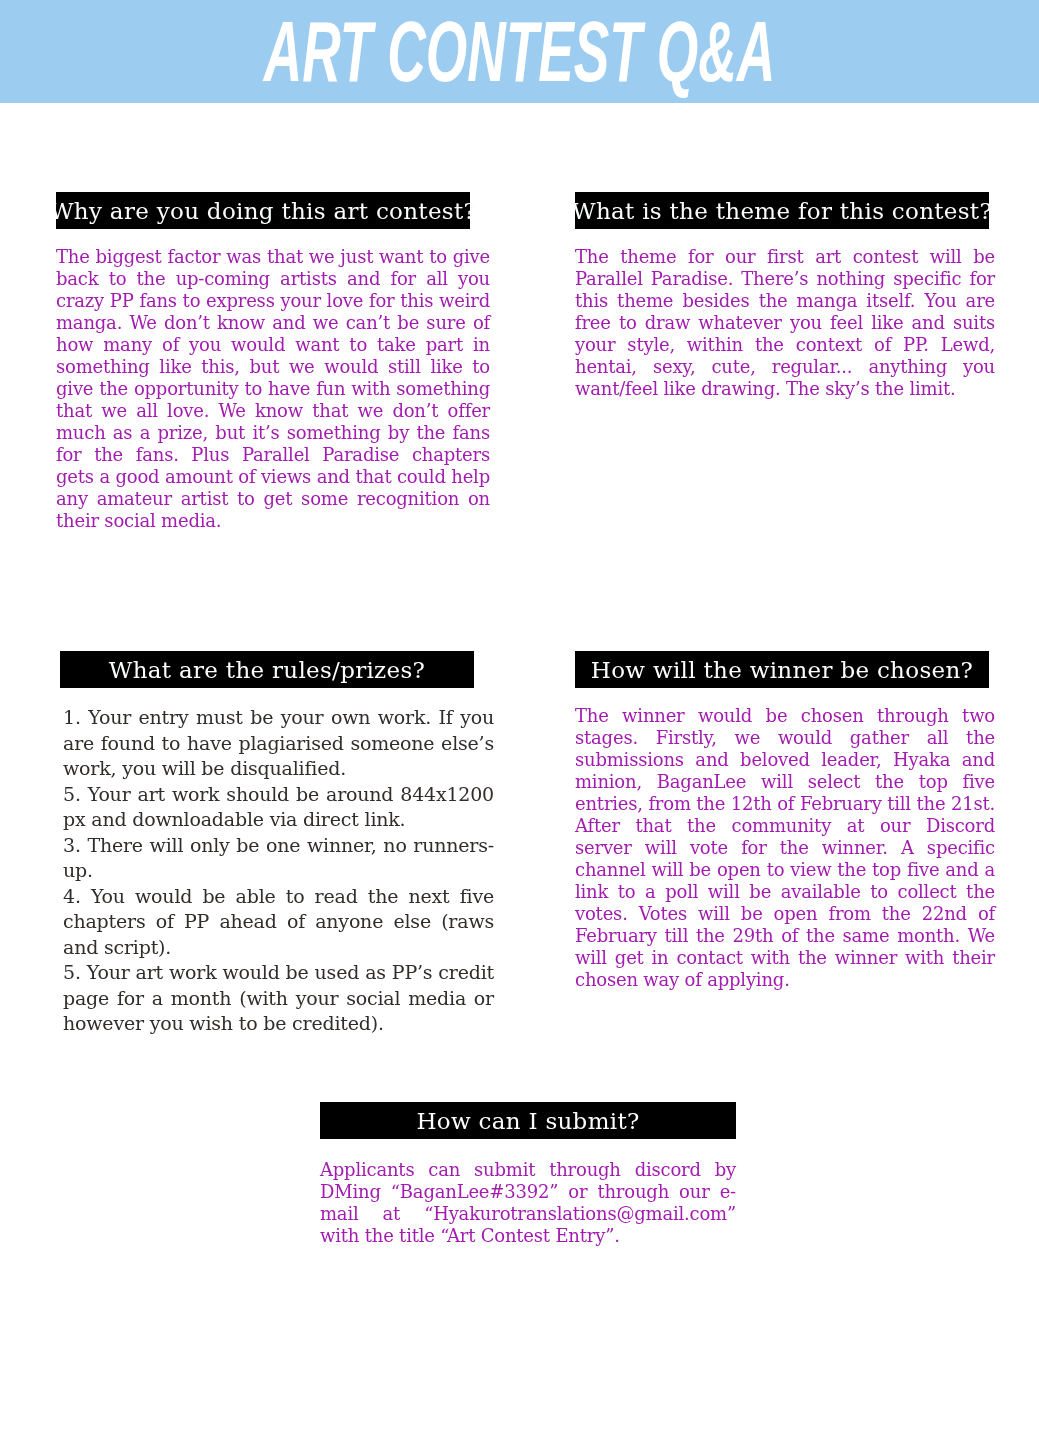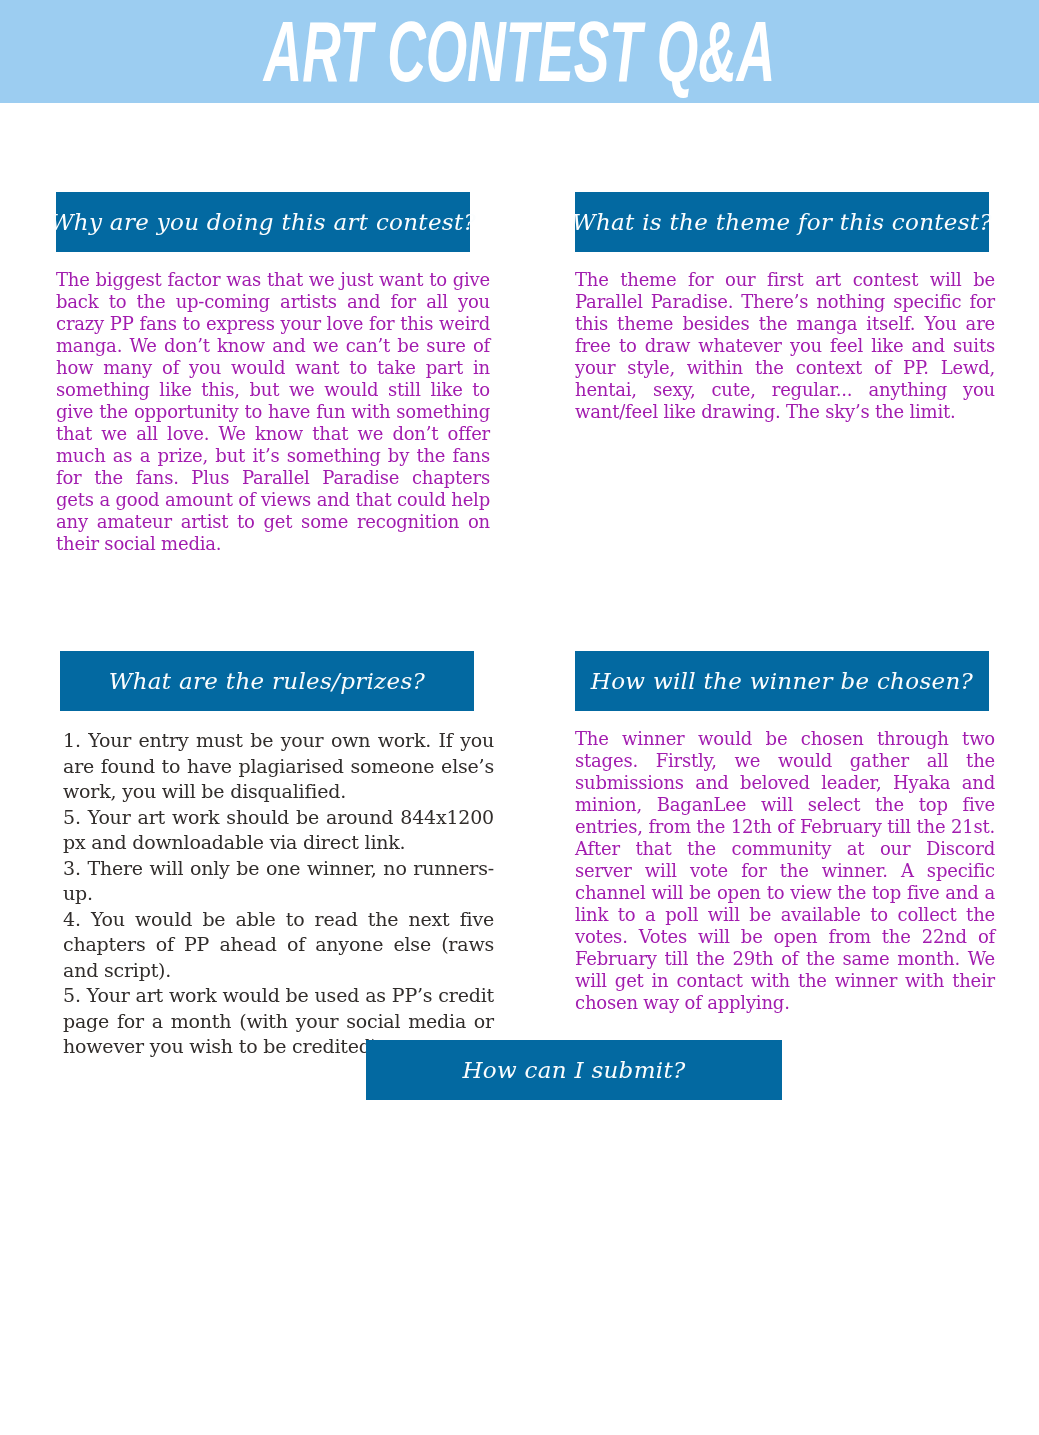--- a/index.html
+++ b/index.html
@@ -35,27 +35,26 @@
   }
   .condense {
     display: inline-block;
     transform: scaleX(0.62);
     transform-origin: center center;
   }
 
   
   .qa { position: absolute; }
   .qa-header {
-    background: #0369a1;
-    height: 60px;
+    background: #000000;
+    height: 37px;
     width: 414px;
     display: flex;
     align-items: center;
     justify-content: center;
-    font-style: italic;
   }
   .qa-header span {
     color: #fbfdfe;
     font-size: 23px;
     letter-spacing: 0.3px;
     white-space: nowrap;
   }
   .qa-body {
     margin: 17px 0 0 0;
     color: #a21caf;
@@ -71,21 +70,21 @@
     font-size: 19px;
     line-height: 25.5px;
     text-align: justify;
     letter-spacing: -0.2px;
   }
 
   #sec-why    { left: 56px;  top: 192px; width: 434px; }
   #sec-theme  { left: 575px; top: 192px; width: 420px; }
   #sec-rules  { left: 60px;  top: 651px; width: 434px; }
   #sec-winner { left: 575px; top: 651px; width: 420px; }
-  #sec-submit { left: 320px; top: 1040px; width: 416px; margin-left: 46px; }
+  #sec-submit { left: 320px; top: 1102px; width: 416px; }
   #sec-submit .qa-header { width: 416px; }
   #sec-submit .qa-body { margin-top: 20px; }
 </style>
 </head>
 <body>
 
 <header class="banner">
   <h1 class="banner-title">
     <span class="condense">ART CONTEST Q&amp;A</span>
   </h1>
@@ -122,13 +121,14 @@
   <div class="qa-header">
     <span>How will the winner be chosen?</span>
   </div>
   <p class="qa-body">The winner would be chosen through two stages. Firstly, we would gather all the submissions and beloved leader, Hyaka and minion, BaganLee will select the top five entries, from the 12th of February  till the 21st. After that the community at our Discord server will vote for the winner. A specific channel will be open to view the top five and a link to a poll will be available to collect the votes. Votes will be open from the 22nd of February till the 29th of the same month. We will get in contact with the winner with their chosen way of applying.</p>
 </section>
 
 <section class="qa" id="sec-submit">
   <div class="qa-header">
     <span>How can I submit?</span>
   </div>
+  <p class="qa-body">Applicants can submit through discord by DMing “BaganLee#3392” or through our e-mail at “Hyakurotranslations@gmail.com” with the title “Art Contest Entry”.</p>
 </section>
 
 </body></html>

